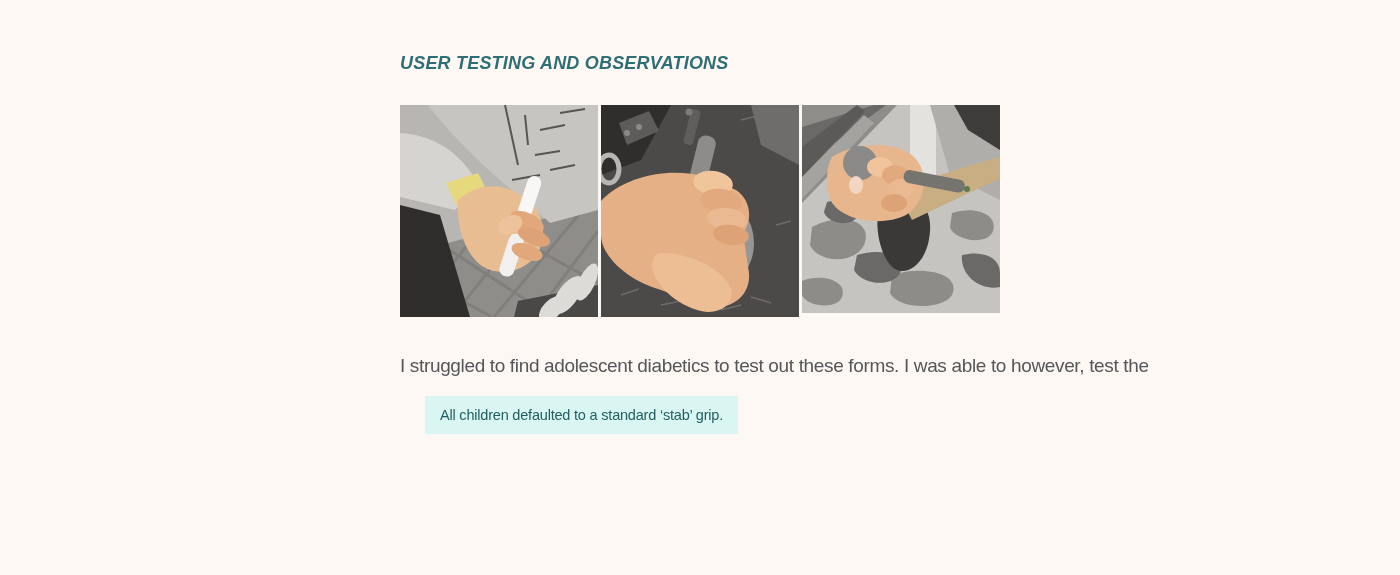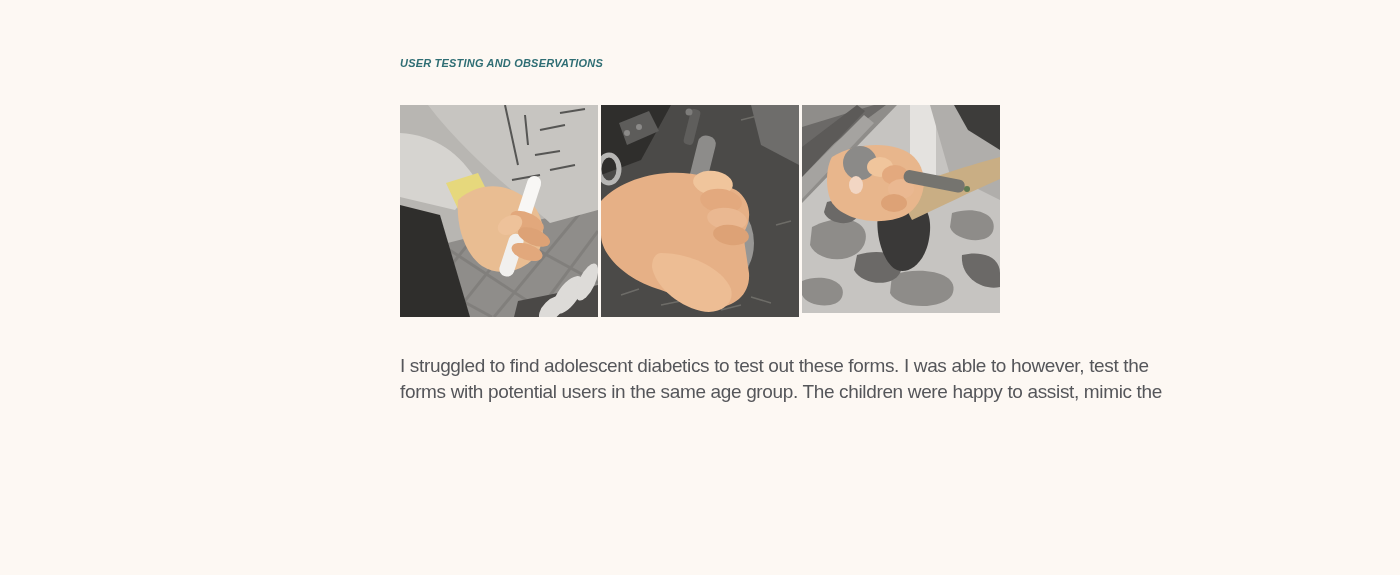--- a/index.html
+++ b/index.html
@@ -11,21 +11,21 @@
     overflow: hidden;
   }
   .content {
     position: absolute;
     left: 400px;
     top: 0;
     width: 602px;
   }
   .section-heading {
     margin-top: 53px;
-    font-size: 11px;
+    font-size: 18px;
     line-height: 20px;
     font-weight: bold;
     font-style: italic;
     letter-spacing: 0.2px;
     color: var(--heading-color, #2F6E74);
   }
   .photo-row {
     margin-top: 32px;
     width: 600px;
     display: flex;
@@ -156,19 +156,19 @@
         <ellipse cx="54" cy="80" rx="7" ry="9" fill="#f2d6c3"></ellipse>
         <rect x="103" y="64" width="62" height="13" rx="6" fill="#75746f" transform="rotate(11 103 64)"></rect>
         <circle cx="165" cy="84" r="3" fill="#5f7a52"></circle>
       </svg>
     </figure>
 
   </div>
 
   <div class="paragraph">
     <div class="line">I struggled to find adolescent diabetics to test out these forms. I was able to however, test the</div>
-    <div class="line">forms with potential users in the same age group. The children were happy to assist, mimic the</div>
   </div>
 
   <div class="callouts">
+    <div class="callout">All children defaulted to a standard ‘stab’ grip.</div>
   </div>
 
 </div>
 
 </body></html>

